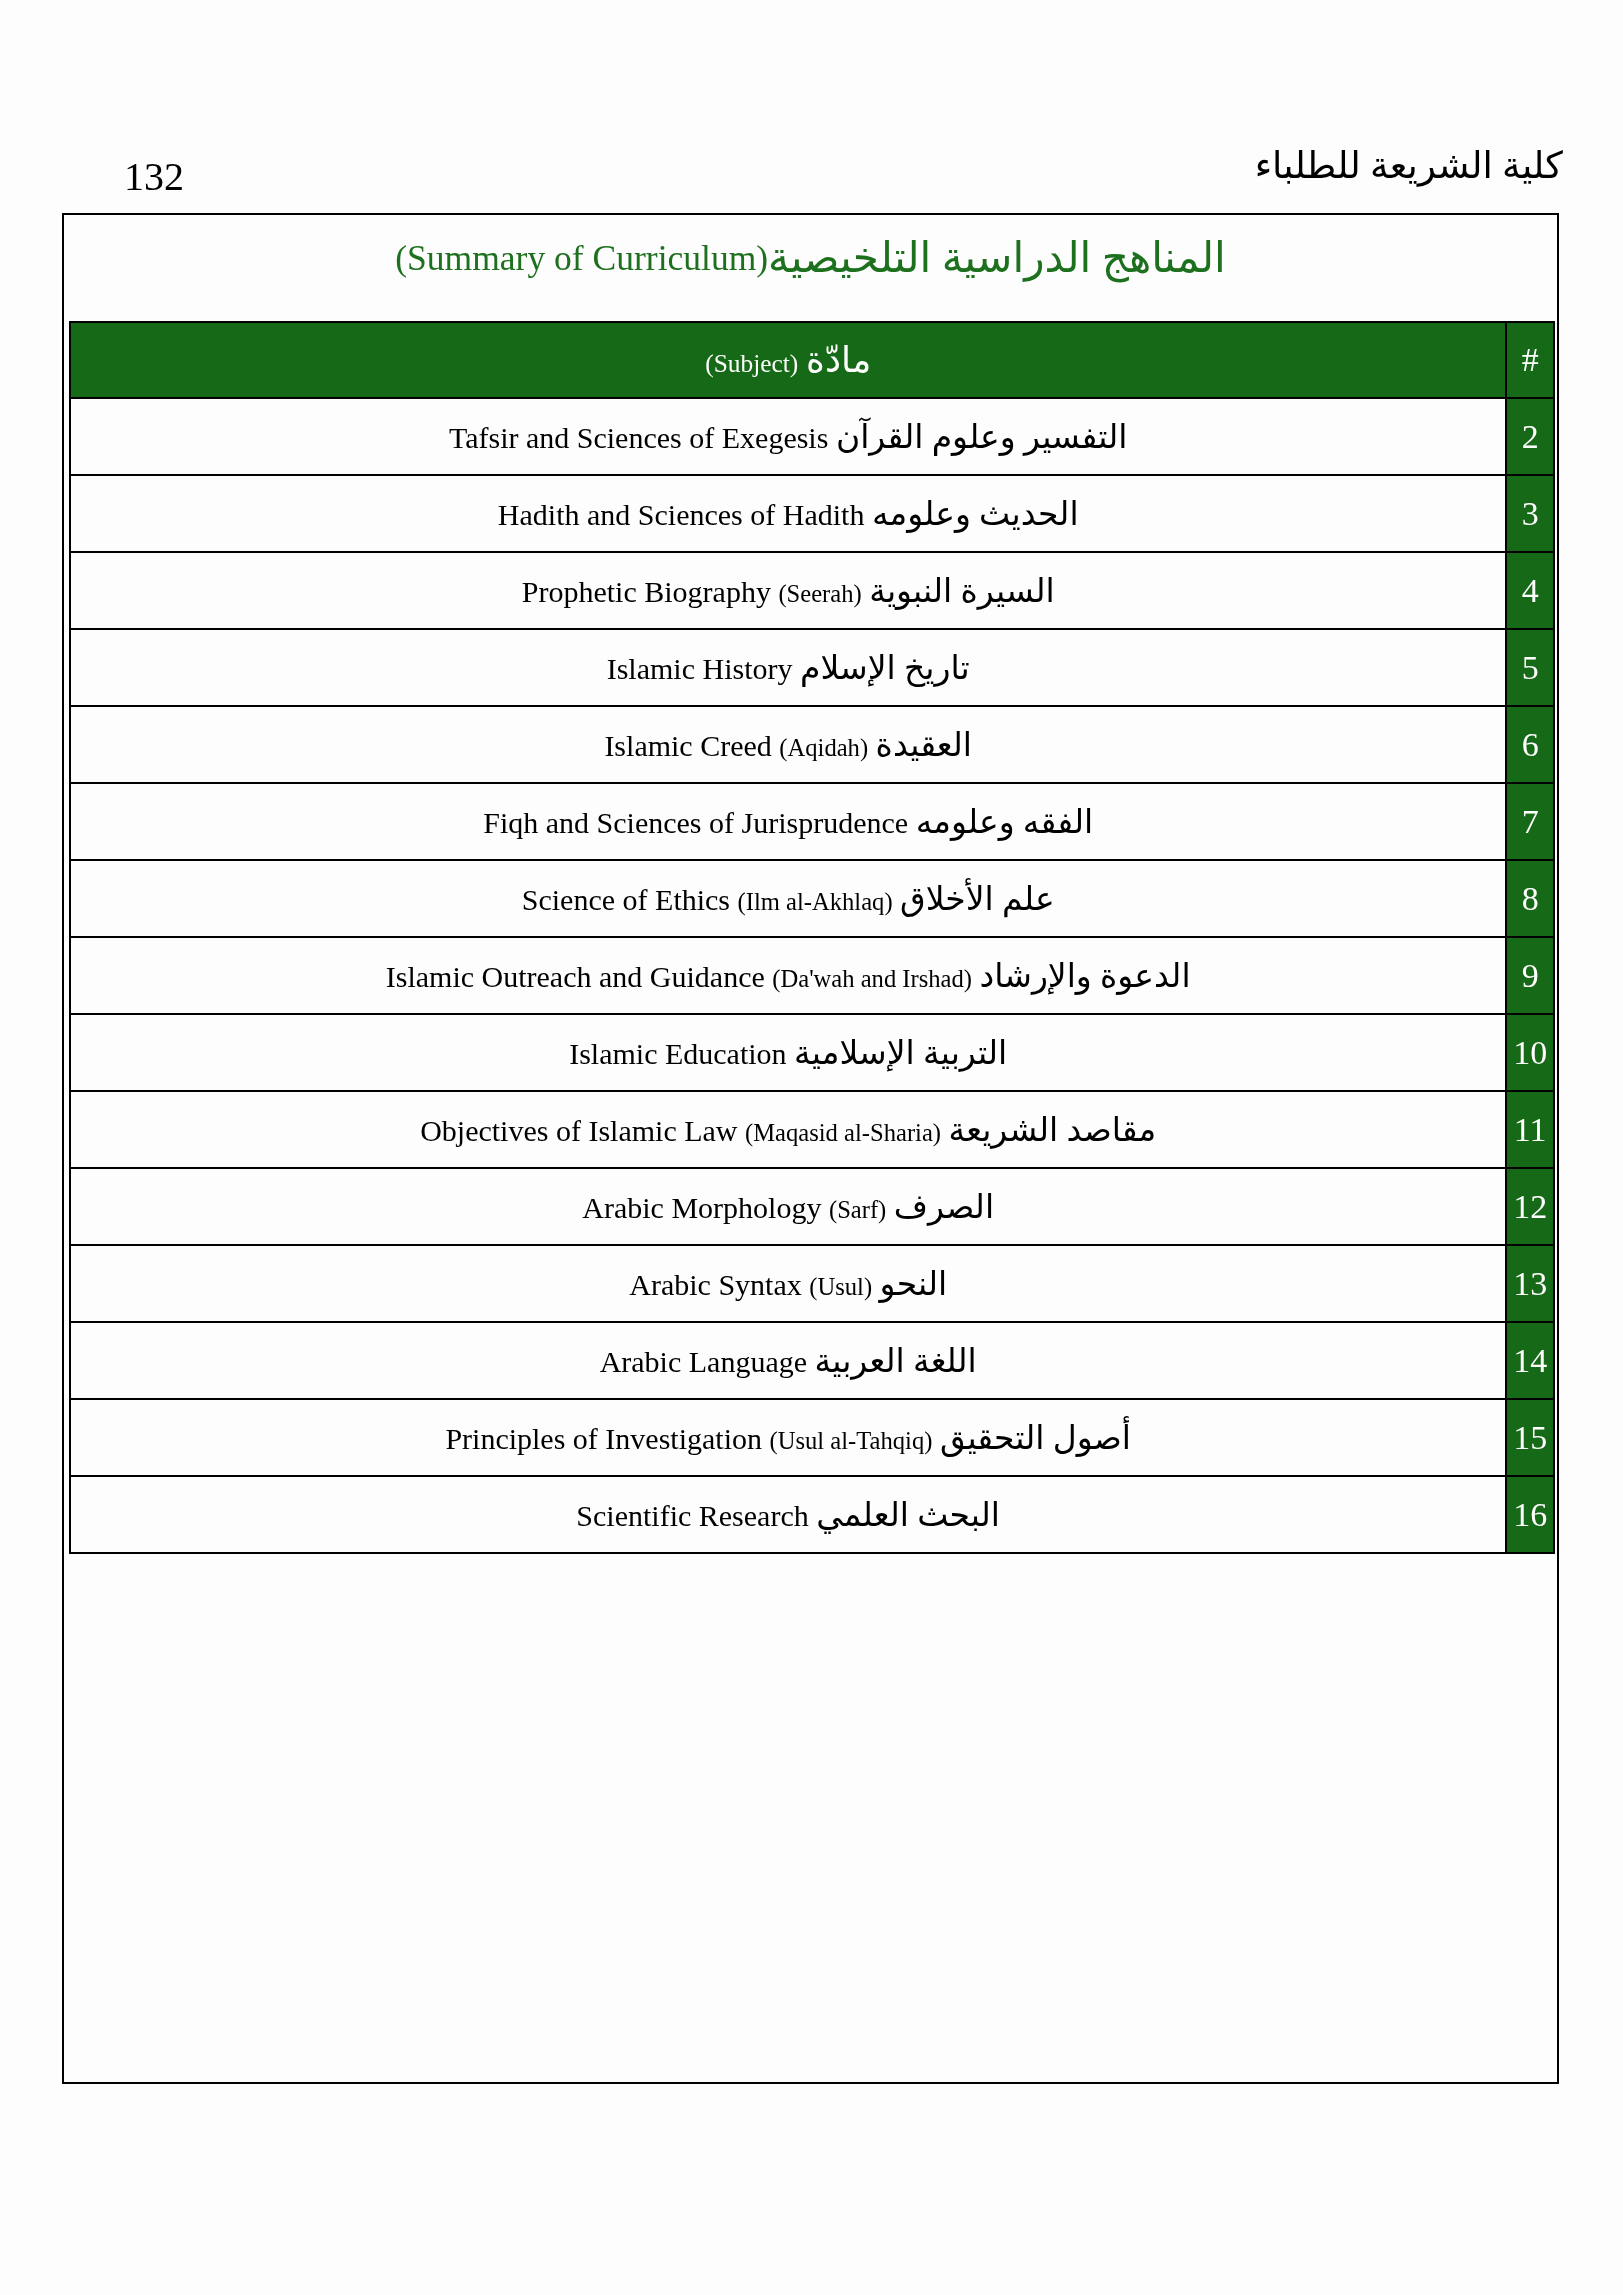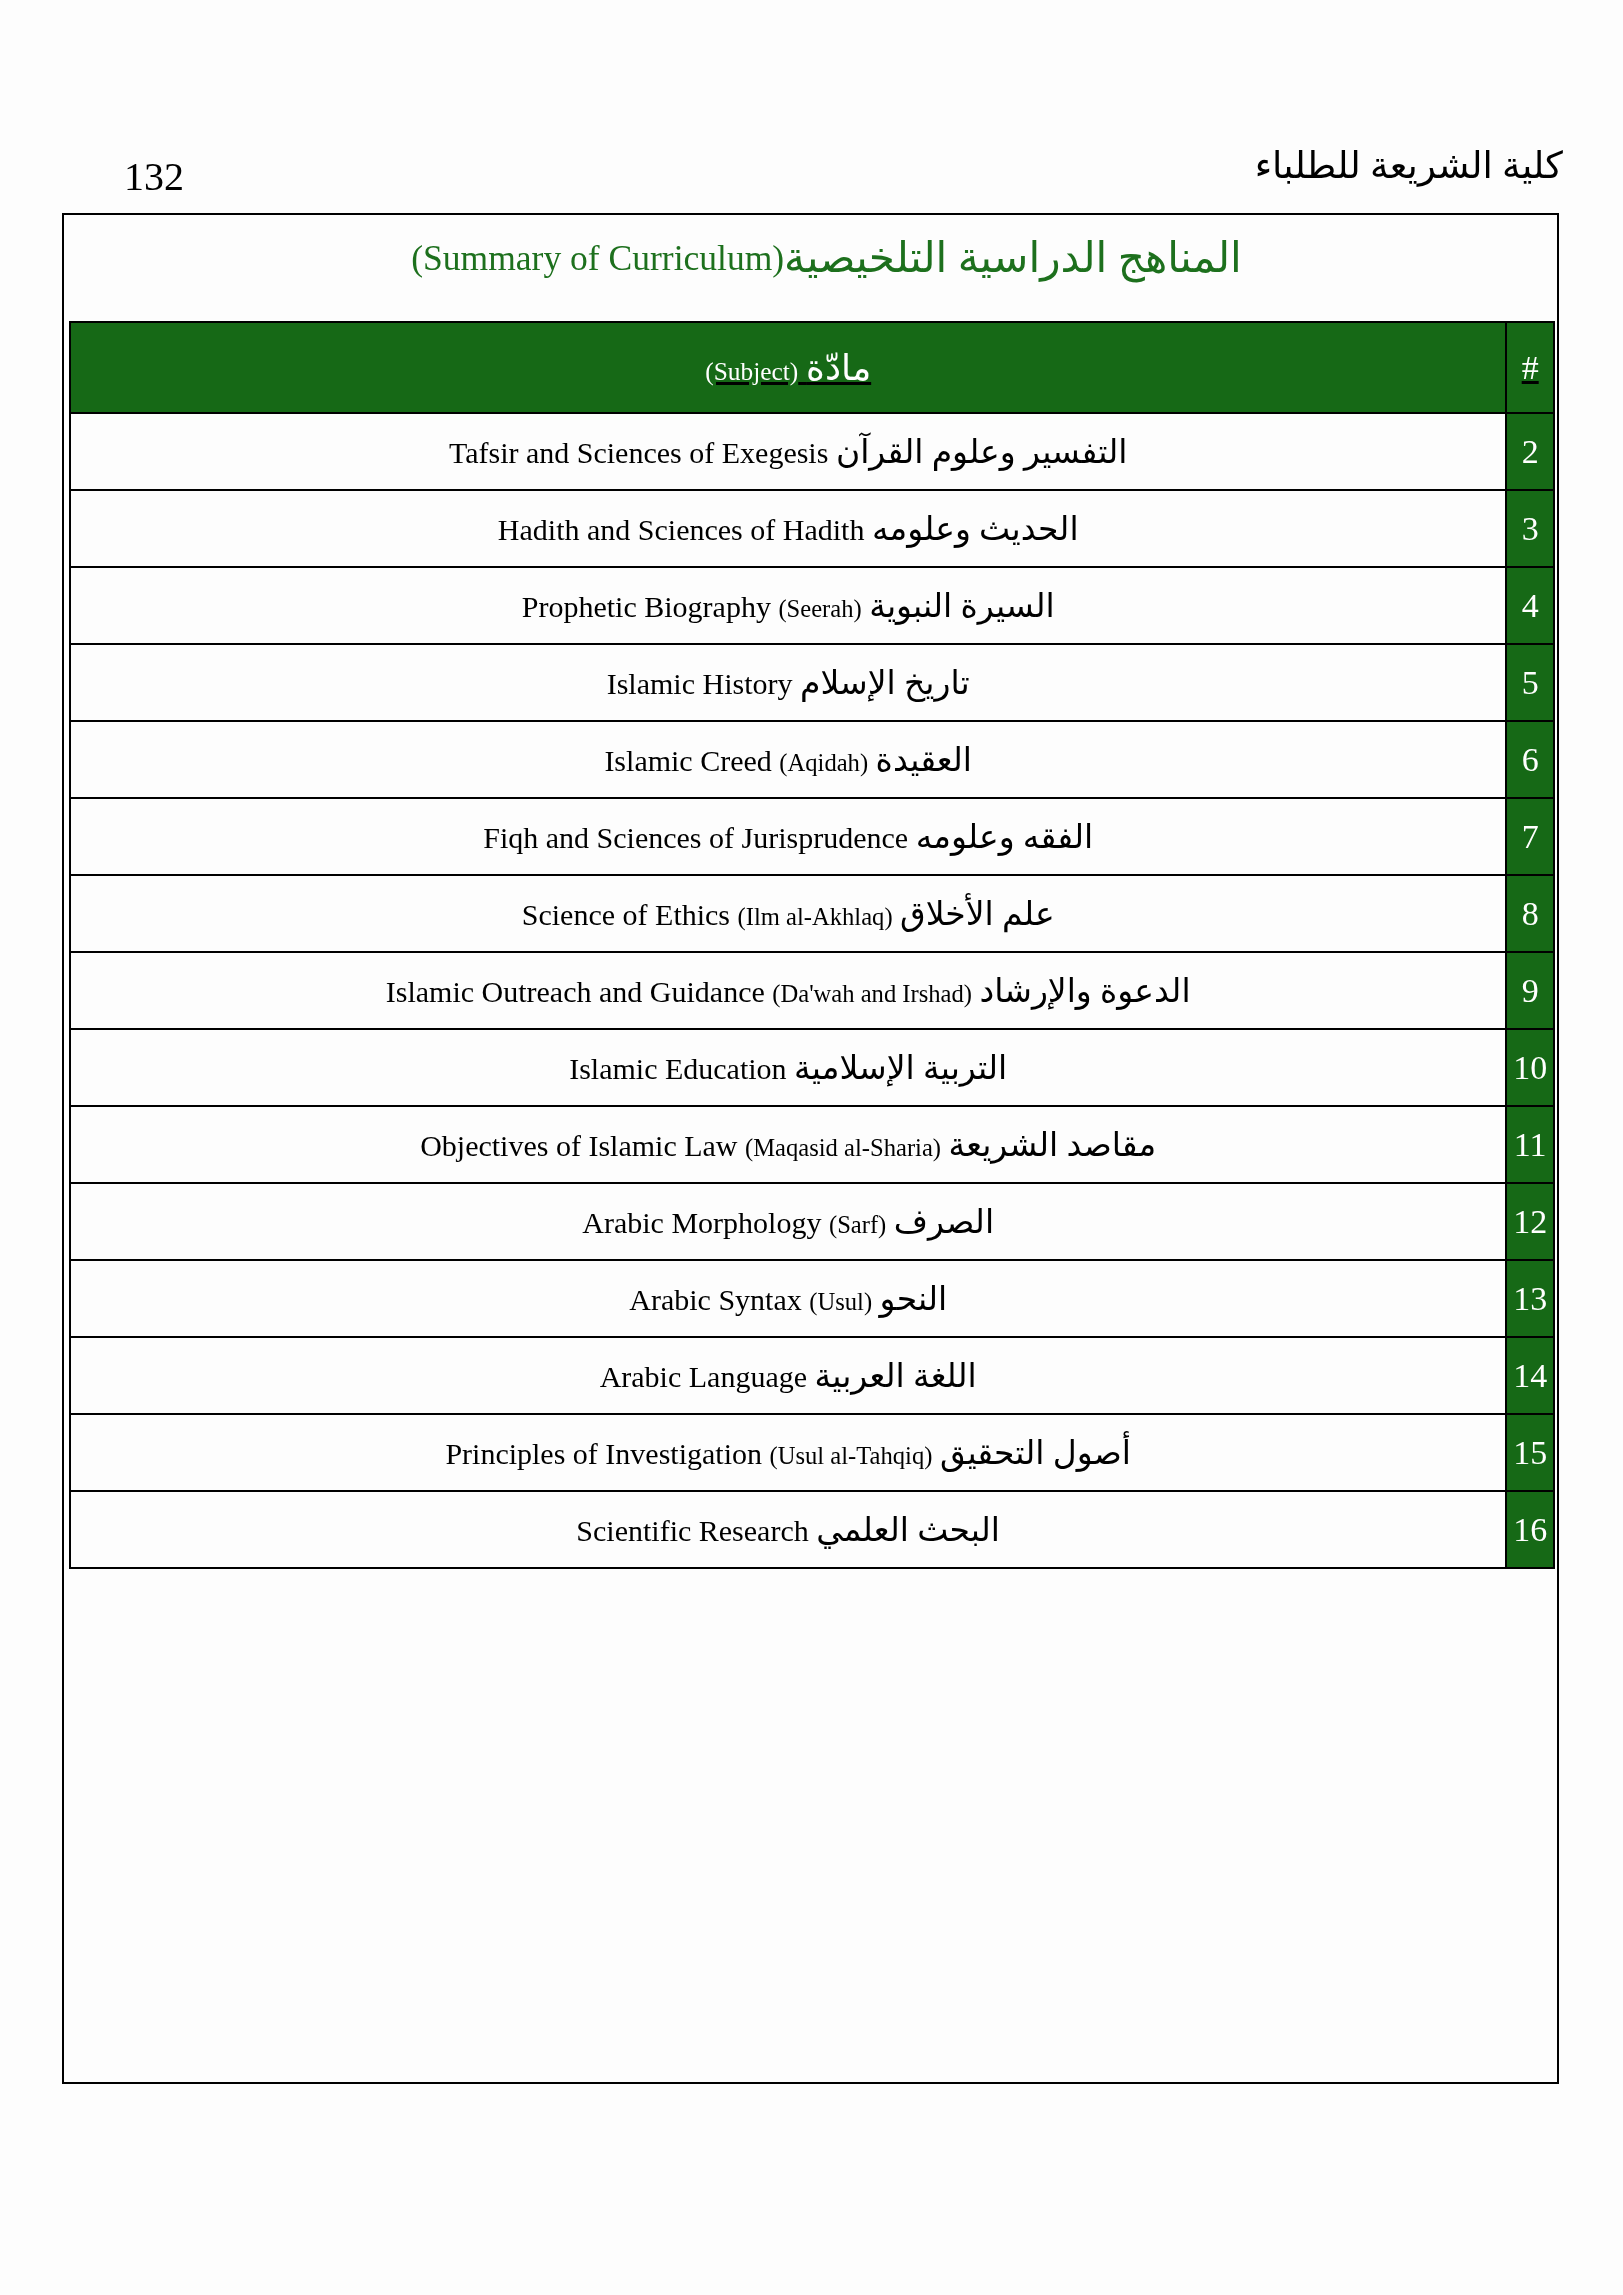--- a/index.html
+++ b/index.html
@@ -36,40 +36,39 @@
     box-sizing: border-box;
   }
 
   .page-title {
     position: absolute; left: 0; top: 0;
     width: 100%; height: 85px;
     display: flex; align-items: center; justify-content: center;
     font-size: 37px;
     color: var(--title-green);
     white-space: nowrap;
-    margin-left: 16px;
   }
   .page-title .ar { font-weight: normal; font-size: 1.14em; }
   .page-title .paren { font-size: 0.96em; }
 
   table.curriculum {
     position: absolute; left: 5.2px; top: 106px;
     width: 1484px;
     border-collapse: collapse;
     table-layout: fixed;
   }
   table.curriculum td, table.curriculum th {
     border: 2.6px solid var(--border);
     padding: 0;
     text-align: center;
     vertical-align: middle;
     overflow: hidden;
     white-space: nowrap;
   }
-  tr.header-row { height: 91px; text-decoration: underline; }
+  tr.header-row { height: 76px; }
   tr.data-row   { height: 77px; }
 
   th.header-subject, th.header-num {
     background: var(--green);
     color: var(--header-text);
     font-weight: normal;
   }
   th.header-subject { font-size: 31px; }
   th.header-num     { font-size: 34px; }
   th.header-subject .ar { font-size: 1.16em; }

